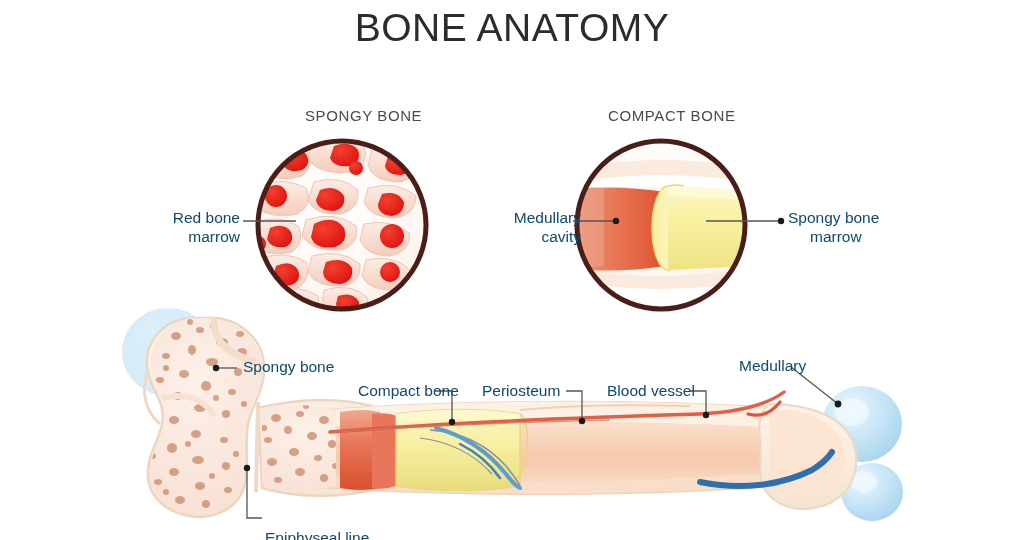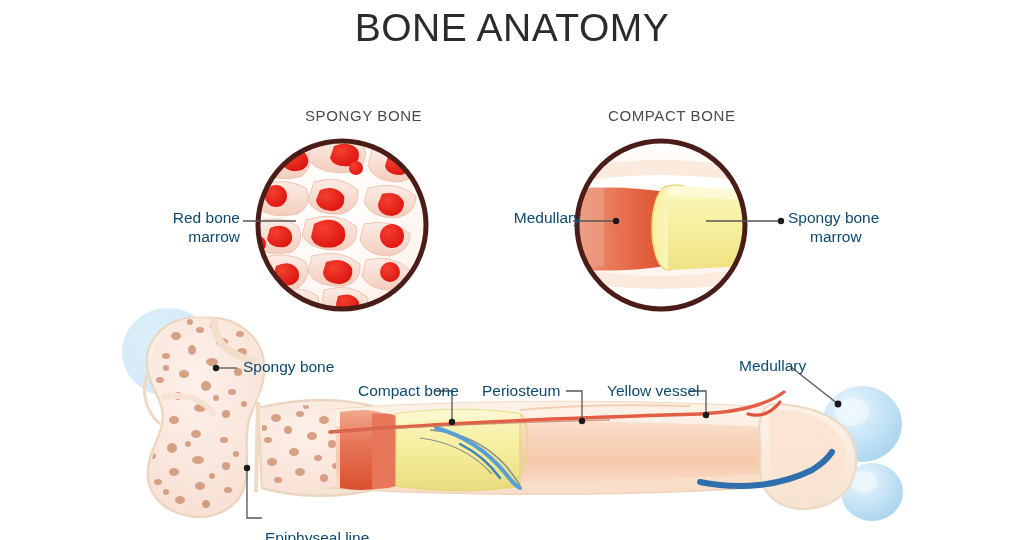--- a/index.html
+++ b/index.html
@@ -395,32 +395,33 @@
     </g>
   </svg>
 
   <div class="lbl right" style="left:90px; top:208px; width:150px;">
     <span>Red bone</span>
     <span class="l2">marrow</span>
   </div>
 
   <div class="lbl right" style="left:430px; top:208px; width:142px;padding-left:9px;">
     <span>Medullary</span>
+    <span class="l2">cavity</span>
   </div>
 
   <div class="lbl indent" style="left:788px; top:208px;">
     <span>Spongy bone</span>
     <span class="l2">marrow</span>
   </div>
 
   <div class="lbl" style="left:243px; top:357px;">Spongy bone</div>
 
   <div class="lbl" style="left:358px; top:381px;">Compact bone</div>
 
   <div class="lbl" style="left:482px; top:381px;">Periosteum</div>
 
-  <div class="lbl" style="left:607px; top:381px;">Yellow vessel</div>
+  <div class="lbl" style="left:607px; top:381px;">Blood vessel</div>
 
   <div class="lbl" style="left:739px; top:356px;">Medullary</div>
 
   <div class="lbl" style="left:265px; top:508px;margin-top:20px;">Epiphyseal line</div>
 
 </div>
 
 </body></html>

